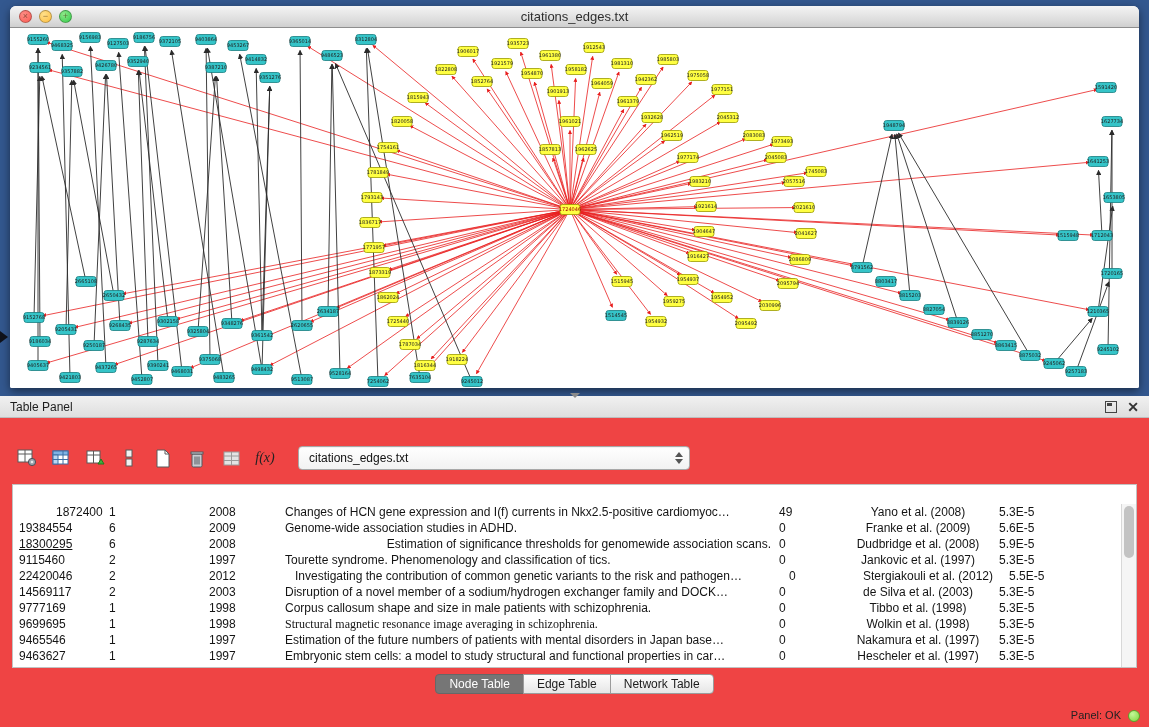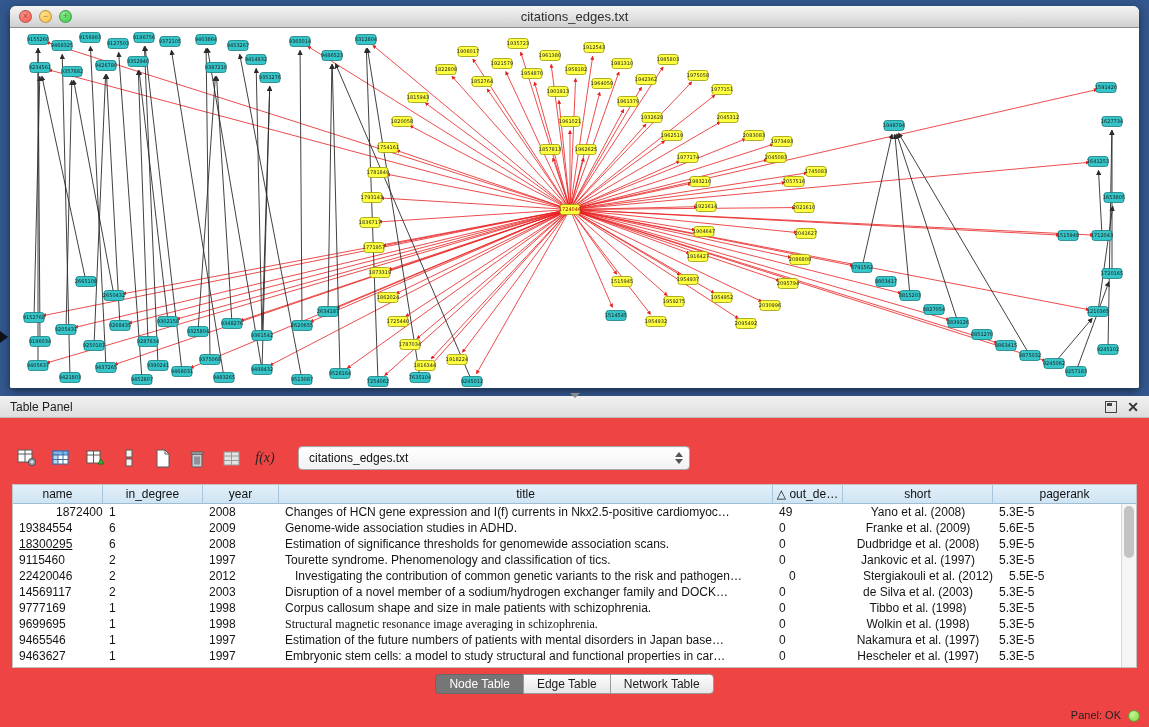--- a/index.html
+++ b/index.html
@@ -827,29 +827,20 @@
     <div class="combo">
       <span class="combo-label">citations_edges.txt</span>
       <span class="combo-arrows">
         <span class="arr-up"></span>
           <span class="arr-dn"></span>
       </span>
     </div>
   </div>
 
   <div class="table-wrap">
-    <div class="thead" id="thead">
-        <div class="th" style="width: 90px;">name</div>
-        <div class="th" style="width: 100px;">in_degree</div>
-        <div class="th" style="width: 76px;">year</div>
-        <div class="th" style="width: 494px;">title</div>
-        <div class="th" style="width: 70px;">△ out_de…</div>
-        <div class="th" style="width: 150px;">short</div>
-        <div class="th" style="flex: 1 1 auto; border-right: none;">pagerank</div>
-      </div>
     <div class="tbody" id="tbody">
         <div class="tr">
           <div class="td" style="width: 90px; padding-left: 43px;">18724007</div>
           <div class="td" style="width: 100px;">1</div>
           <div class="td" style="width: 76px;">2008</div>
           <div class="td" style="width: 494px;">Changes of HCN gene expression and I(f) currents in Nkx2.5-positive cardiomyoc…</div>
           <div class="td" style="width: 70px;">49</div>
           <div class="td center" style="width: 150px;">Yano et al. (2008)</div>
           <div class="td" style="flex: 1 1 auto;">5.3E-5</div>
         </div>
@@ -859,21 +850,21 @@
           <div class="td" style="width: 76px;">2009</div>
           <div class="td" style="width: 494px;">Genome-wide association studies in ADHD.</div>
           <div class="td" style="width: 70px;">0</div>
           <div class="td center" style="width: 150px;">Franke et al. (2009)</div>
           <div class="td" style="flex: 1 1 auto;">5.6E-5</div>
         </div>
         <div class="tr">
           <div class="td" style="width: 90px; text-decoration: underline;">18300295</div>
           <div class="td" style="width: 100px;">6</div>
           <div class="td" style="width: 76px;">2008</div>
-          <div class="td" style="width: 494px;">Estimation of significance thresholds for genomewide association scans.</div>
+          <div class="td" style="width: 494px; text-align: right;">Estimation of significance thresholds for genomewide association scans.</div>
           <div class="td" style="width: 70px;">0</div>
           <div class="td center" style="width: 150px;">Dudbridge et al. (2008)</div>
           <div class="td" style="flex: 1 1 auto;">5.9E-5</div>
         </div>
         <div class="tr">
           <div class="td" style="width: 90px;">9115460</div>
           <div class="td" style="width: 100px;">2</div>
           <div class="td" style="width: 76px;">1997</div>
           <div class="td" style="width: 494px;">Tourette syndrome. Phenomenology and classification of tics.</div>
           <div class="td" style="width: 70px;">0</div>

